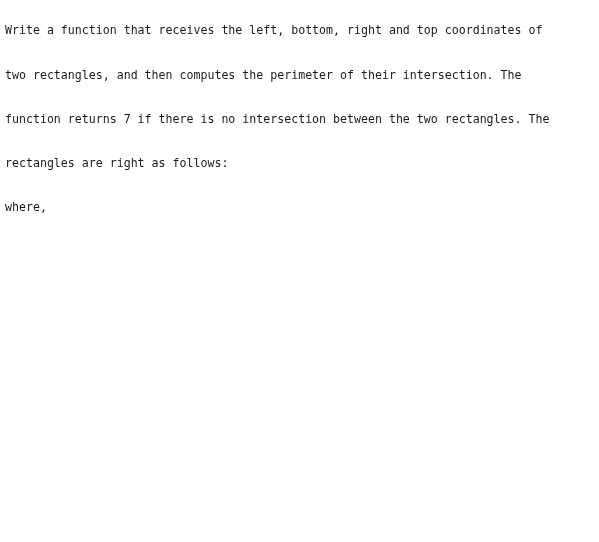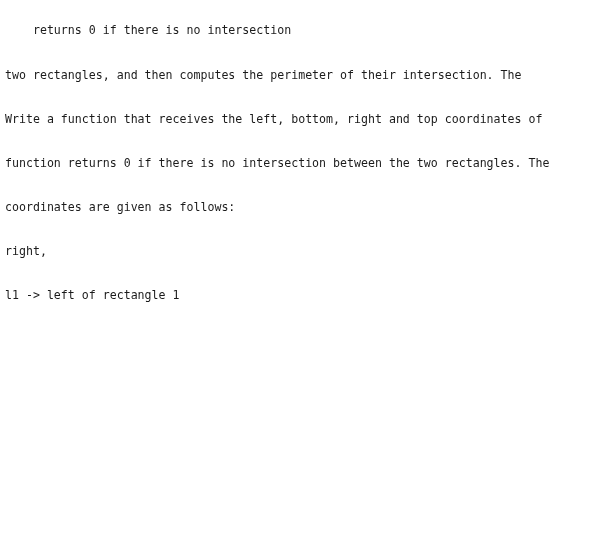--- a/index.html
+++ b/index.html
@@ -29,27 +29,25 @@
   .code-line {
     white-space: pre;
     min-height: 14.72px;
     font-family: "DejaVu Sans Mono", "Liberation Mono", monospace;
   }
 </style>
 </head>
 <body>
 
 <div id="code-listing">
-  <div class="code-line">    returns 0 if there is no intersection</div>
+  <div class="code-line">Write a function that receives the left, bottom, right and top coordinates of</div>
   <div class="code-line">two rectangles, and then computes the perimeter of their intersection. The</div>
-  <div class="code-line">Write a function that receives the left, bottom, right and top coordinates of</div>
-  <div class="code-line">function returns 0 if there is no intersection between the two rectangles. The</div>
-  <div class="code-line">coordinates are given as follows:</div>
-  <div class="code-line">right,</div>
-  <div class="code-line">l1 -&gt; left of rectangle 1</div>
+  <div class="code-line">function returns 7 if there is no intersection between the two rectangles. The</div>
+  <div class="code-line">rectangles are right as follows:</div>
+  <div class="code-line">where,</div>
   
   
   
   
   
   
   
   
   
   

